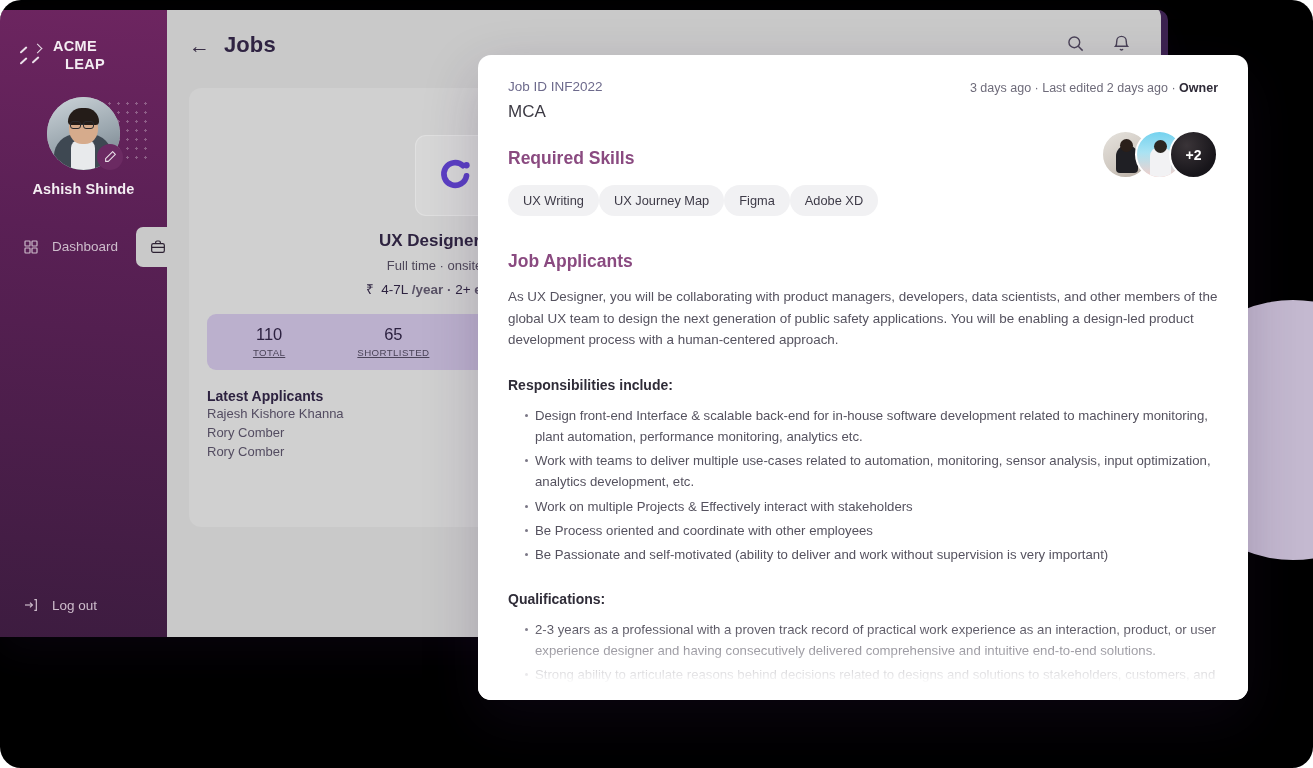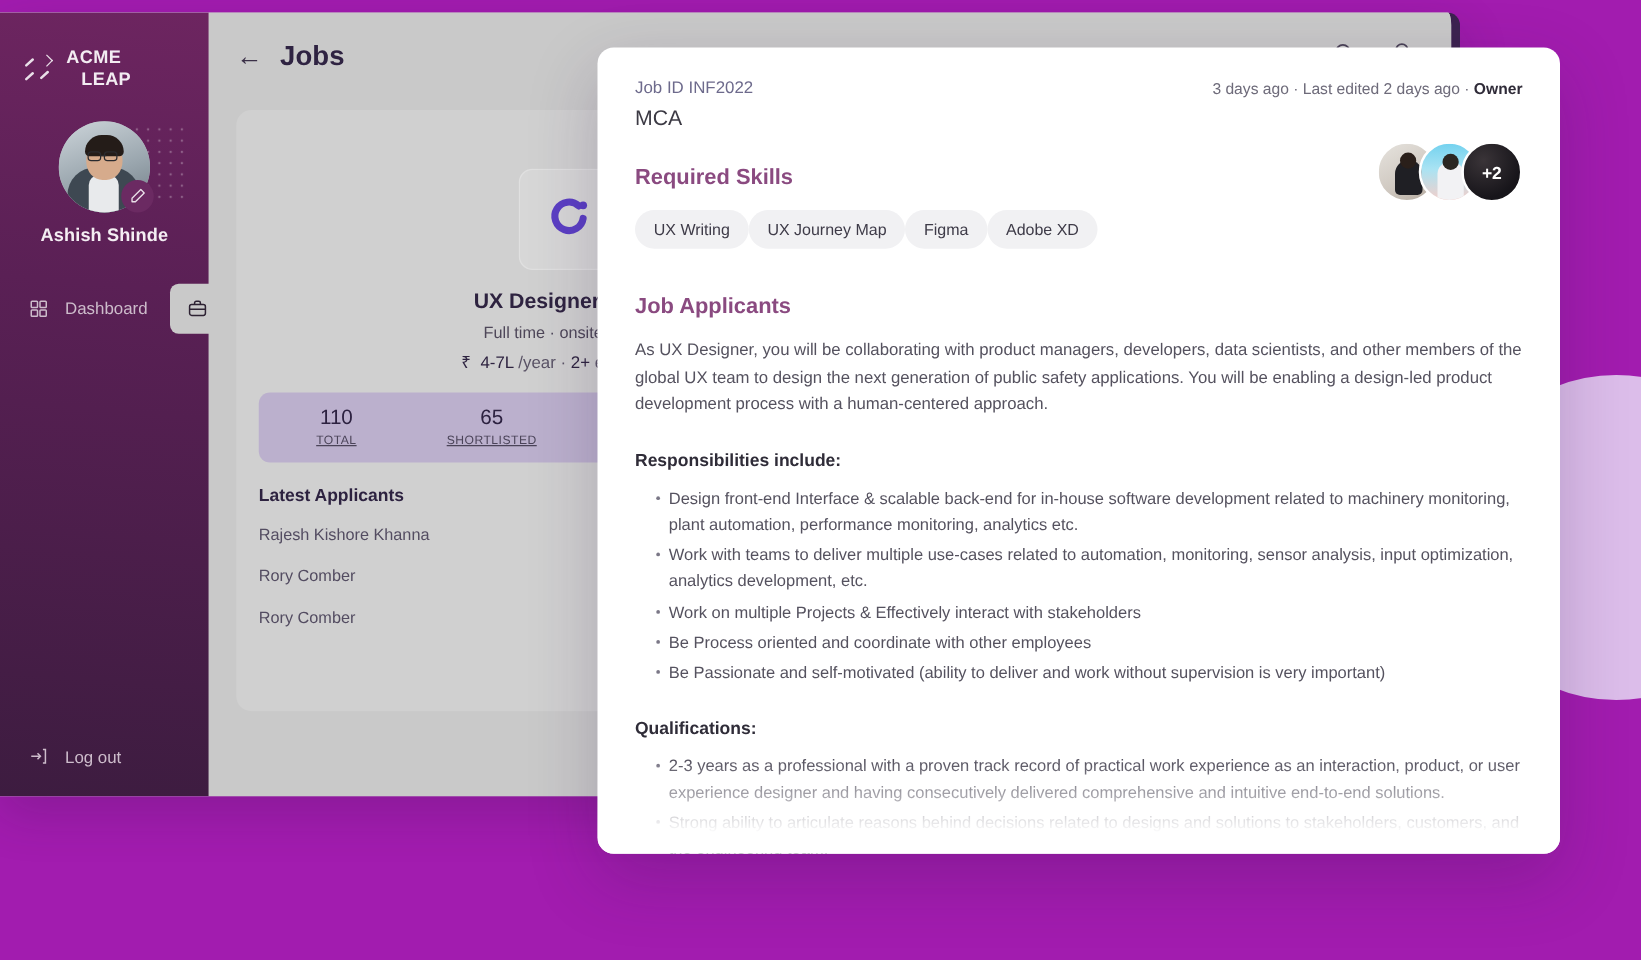--- a/index.html
+++ b/index.html
@@ -10,22 +10,23 @@
     overflow: hidden;
     background: #ffffff;
     font-family: "Liberation Sans", sans-serif;
     -webkit-font-smoothing: antialiased;
   }
 
   #stage {
     position: relative;
     width: 1313px;
     height: 768px;
-    background: #a21caf;
+    background: #000000;
     overflow: hidden;
+    border-radius: 21px;
   }
 
   
   .deco-circle {
     position: absolute;
     right: -110px;
     top: 300px;
     width: 260px;
     height: 260px;
     border-radius: 50%;
@@ -257,21 +258,21 @@
     font-size: 13px;
     color: #4e4759;
   }
   .job-salary {
     text-align: center;
     margin-top: 7px;
     font-size: 13.5px;
     color: #2e2340;
   }
   .job-salary b { font-weight: 400; margin-top: 30px; }
-  .job-salary .muted { color: #5a5366; font-weight: 400; }
+  .job-salary .muted { color: #5a5366; font-weight: 700; }
 
   .stats {
     margin-top: 16px;
     background: #bbb0cd;
     border-radius: 9px;
     display: flex;
     padding: 11px 0 12px;
   }
   .stat { flex: 1; text-align: center; }
   .stat-num { font-size: 16.5px; font-weight: 400; color: #2c2140; }
@@ -279,21 +280,20 @@
 
   .latest-title {
     margin-top: 18px;
     font-size: 14px;
     font-weight: 700;
     color: #2d2240;
   }
   .applicant {
     display: flex;
     align-items: center;
-    margin-top: 14px;
     font-size: 13px;
     color: #534c61;
   }
   .applicant .nm { flex: 1; }
   .ring {
     width: 19px; height: 19px;
     border: 2.6px solid #7a3a62;
     border-radius: 50%;
     border-right-color: transparent;
     transform: rotate(35deg);
@@ -312,21 +312,21 @@
     font-size: 13px;
     color: #322745;
     cursor: pointer;
     font-family: inherit;
   }
 
   
   .modal {
     position: absolute;
     left: 478px;
-    top: 38px;
+    top: 55px;
     width: 770px;
     height: 645px;
     background: #ffffff;
     border-radius: 13px;
     box-shadow: 0 20px 55px rgba(45,25,70,.22);
     z-index: 5;
     overflow: hidden;
     padding: 24px 30px 0;
   }
   .modal-fade {

